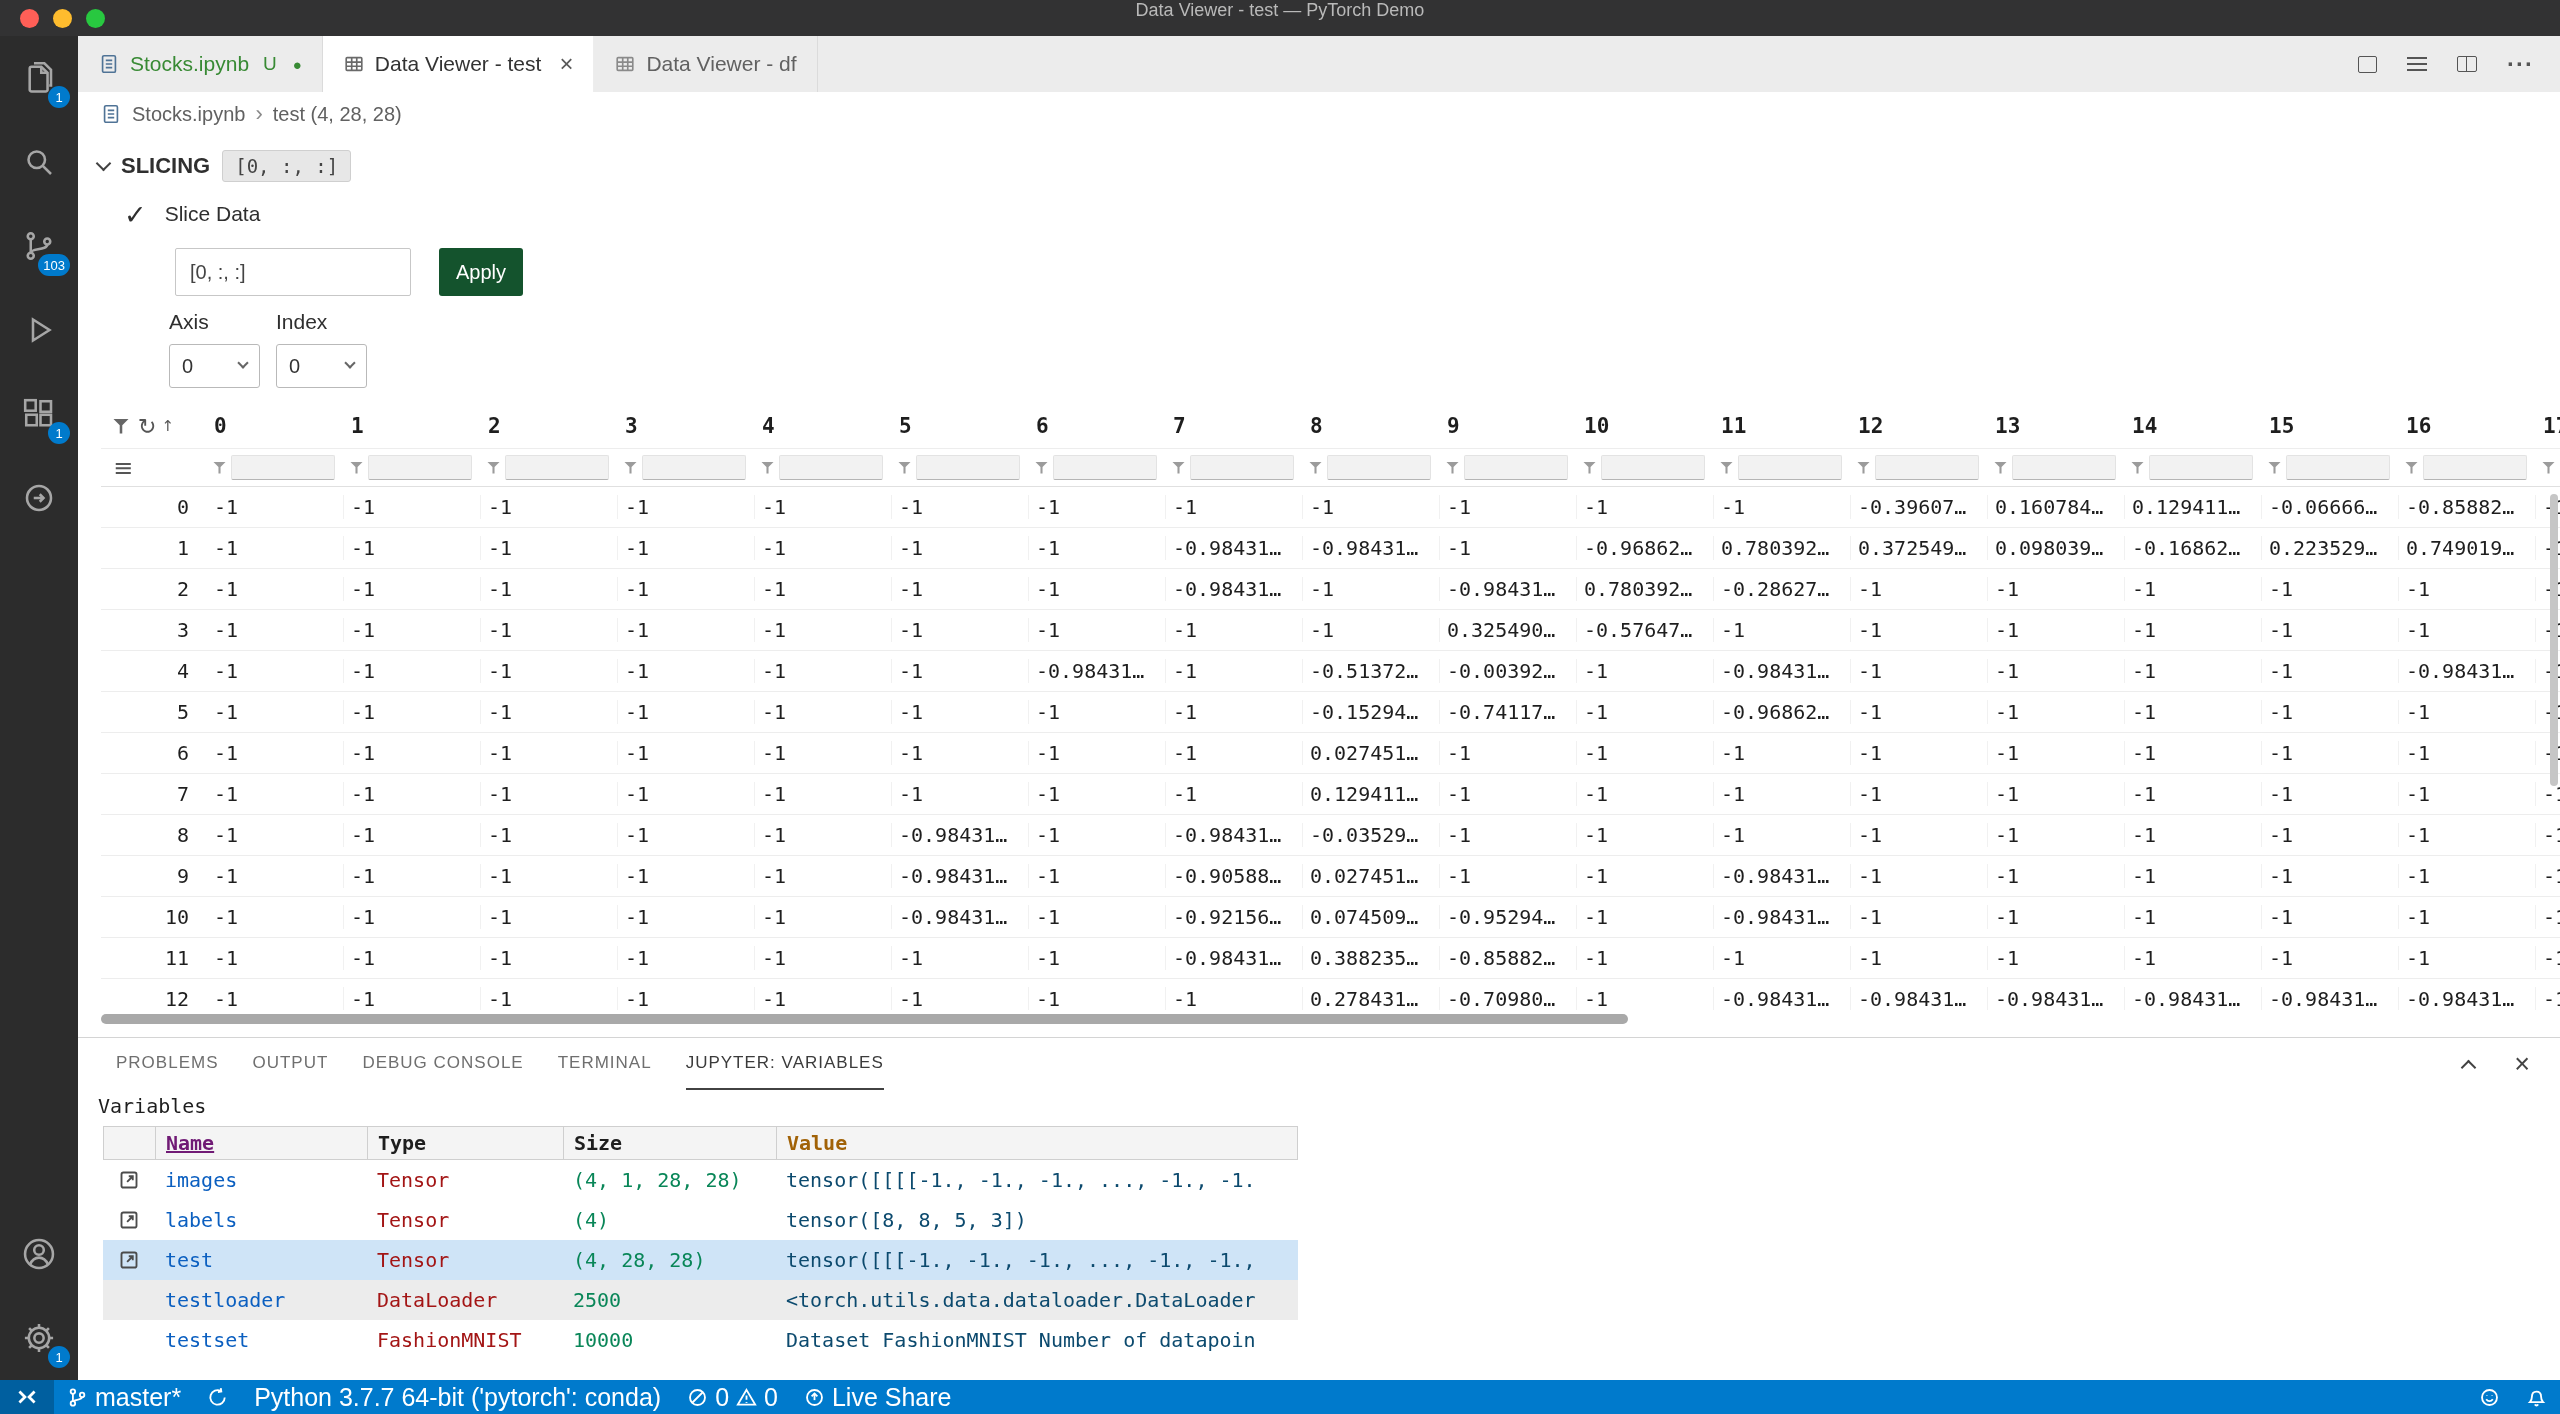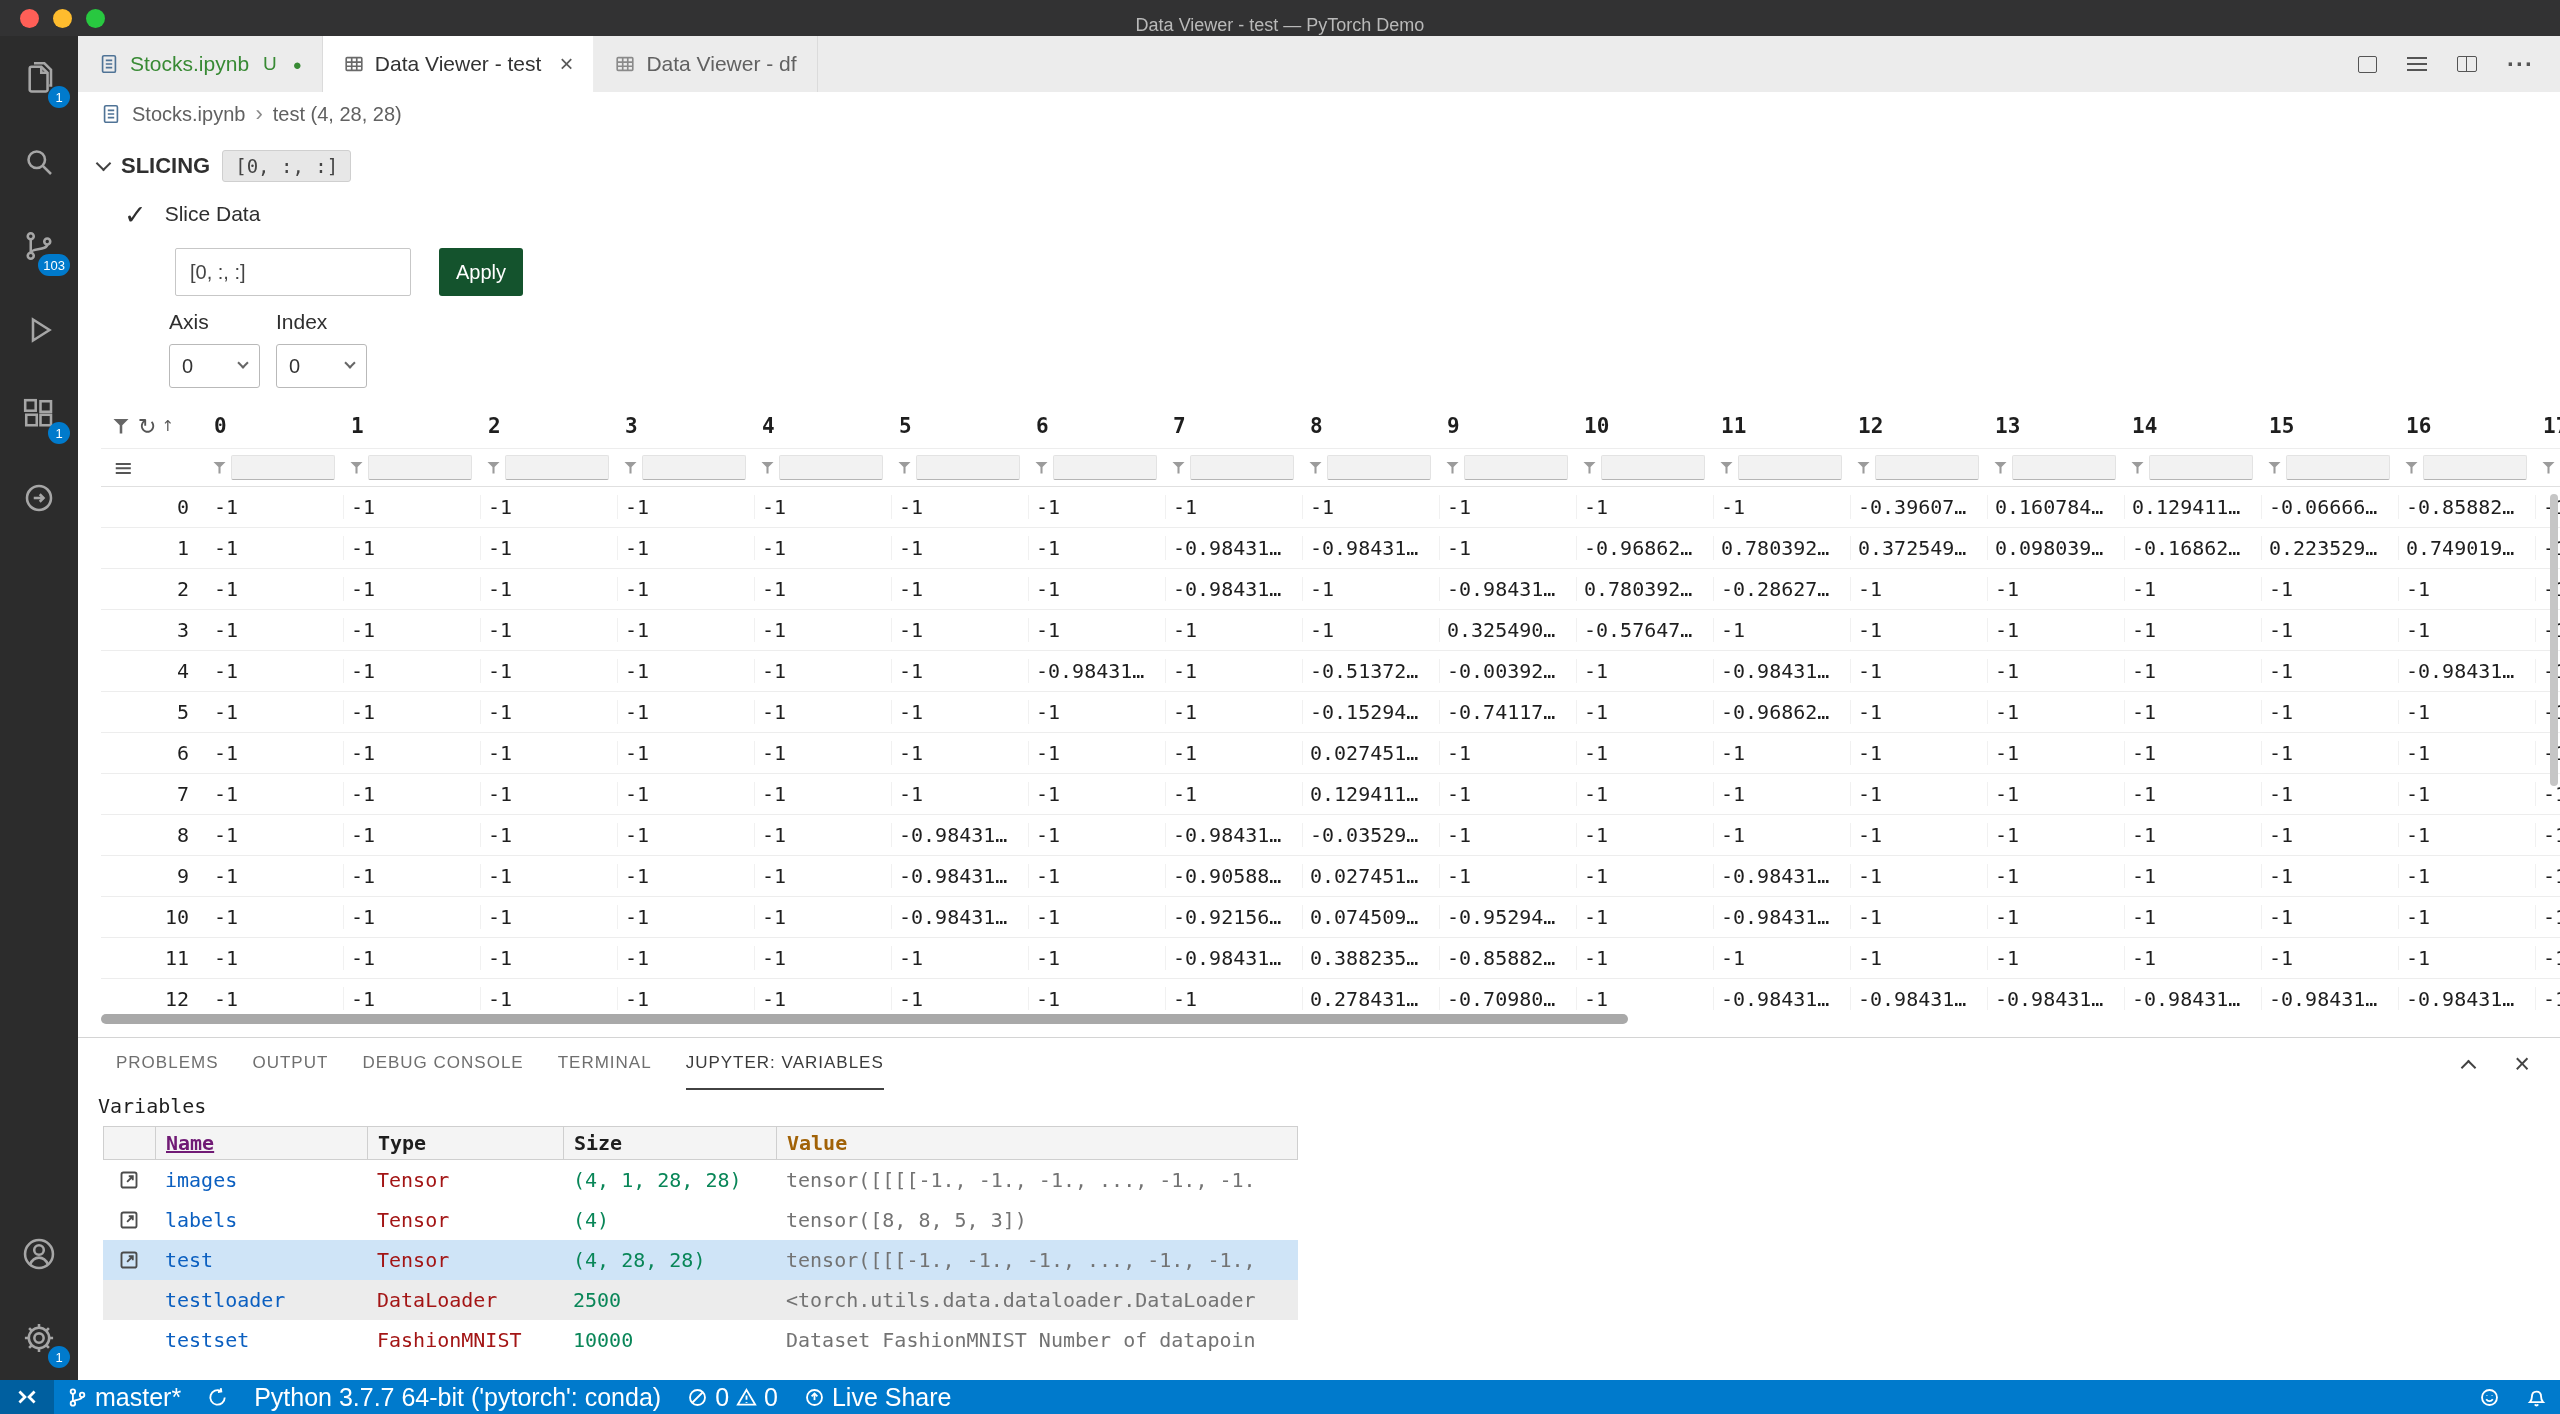--- a/index.html
+++ b/index.html
@@ -1,19 +1,19 @@
 <!DOCTYPE html>
 <html><head>
 <meta charset="utf-8">
 <style>
   * { margin:0; padding:0; box-sizing:border-box; }
   html,body { width:2560px; height:1414px; overflow:hidden; font-family:"Liberation Sans",sans-serif; background:#fff; }
 
   
-  .titlebar { height:36px; background:#323233; position:relative; display:flex; align-items:flex-end; }
+  .titlebar { height:36px; background:#323233; position:relative; display:flex; align-items:flex-start; }
   .lights { position:absolute; left:20px; top:0; height:36px; display:flex; align-items:center; gap:14px; }
   .light { width:19px; height:19px; border-radius:50%; }
   .l-red{background:#ff5f57;} .l-yel{background:#febc2e;} .l-grn{background:#28c840;}
   .wtitle { width:100%; text-align:center; color:#b9b9b9; font-size:18px; }
 
   .main { display:flex; height:1344px; }
 
   
   .actbar { width:78px; background:#2c2c2c; display:flex; flex-direction:column; flex:none; }
   .aslot { height:84px; position:relative; display:flex; align-items:center; justify-content:center; cursor:pointer; }
@@ -98,21 +98,21 @@
   .vtable { margin-left:25px; width:1195px; font-family:"DejaVu Sans Mono",monospace; font-size:20px; }
   .vhead { display:flex; border:1px solid #cfcfcf; background:#f4f4f4; height:34px; }
   .vh { border-right:1px solid #cfcfcf; display:flex; align-items:center; padding-left:10px; font-weight:bold; color:#1e1e1e; }
   .vh:last-child { border-right:none; }
   .vrow { display:flex; height:40px; align-items:center; }
   .vc { padding-left:10px; white-space:nowrap; overflow:hidden; display:flex; align-items:center; height:100%; }
   .c-icon { width:52px; flex:none; justify-content:center; padding-left:0; }
   .c-name { width:212px; flex:none; color:#0b5fc0; }
   .c-type { width:196px; flex:none; color:#a31515; }
   .c-size { width:213px; flex:none; color:#098658; }
-  .c-value { width:522px; flex:none; color:#737373; }
+  .c-value { width:522px; flex:none; color:#0c4a6e; }
   .vrow.sel { background:#cfe4f7; }
   .vrow.hov { background:#ececec; }
   .openicon svg { width:20px; height:20px; stroke:#4b4b4b; fill:none; stroke-width:1.5; }
 
   
   .statusbar { height:34px; background:#007acc; display:flex; align-items:center; color:#fff; font-size:25px; }
   .remote { width:54px; height:34px; background:rgba(0,0,0,.22); display:flex; align-items:center; justify-content:center; flex:none; }
   .sitem { display:flex; align-items:center; gap:7px; padding:0 13px; height:34px; cursor:pointer; white-space:nowrap; }
   .sitem svg { stroke:#fff; fill:none; stroke-width:1.4; width:21px; height:21px; }
   .remote svg { stroke:#fff; fill:none; stroke-width:2; width:22px; height:22px; }

